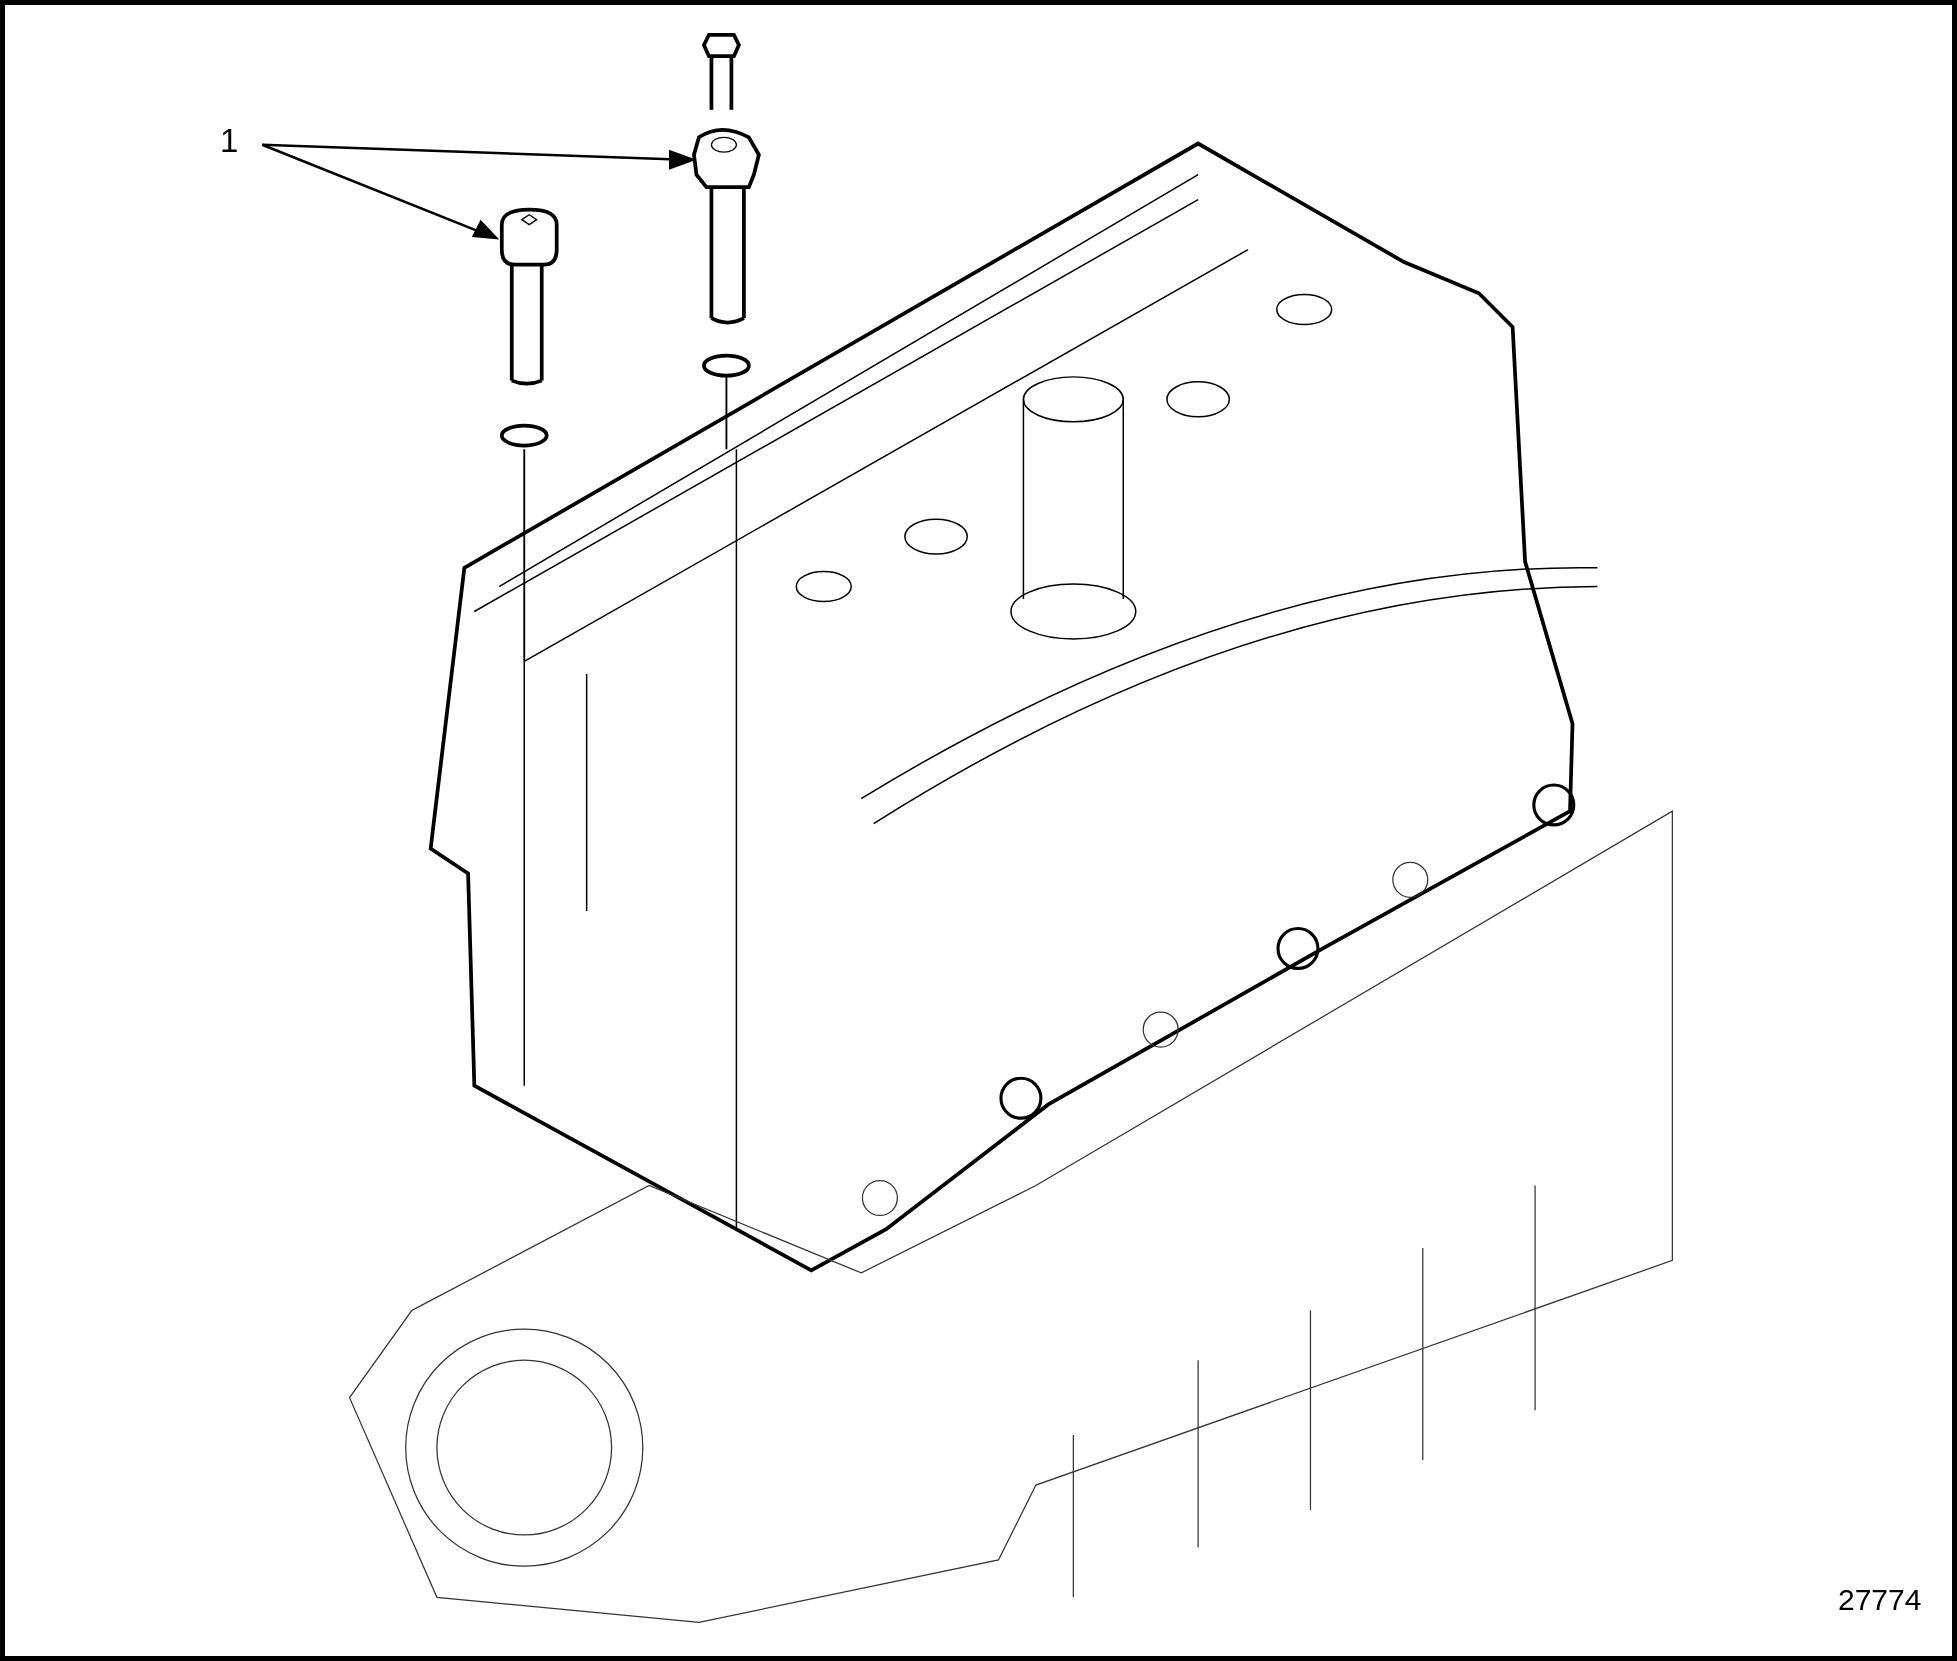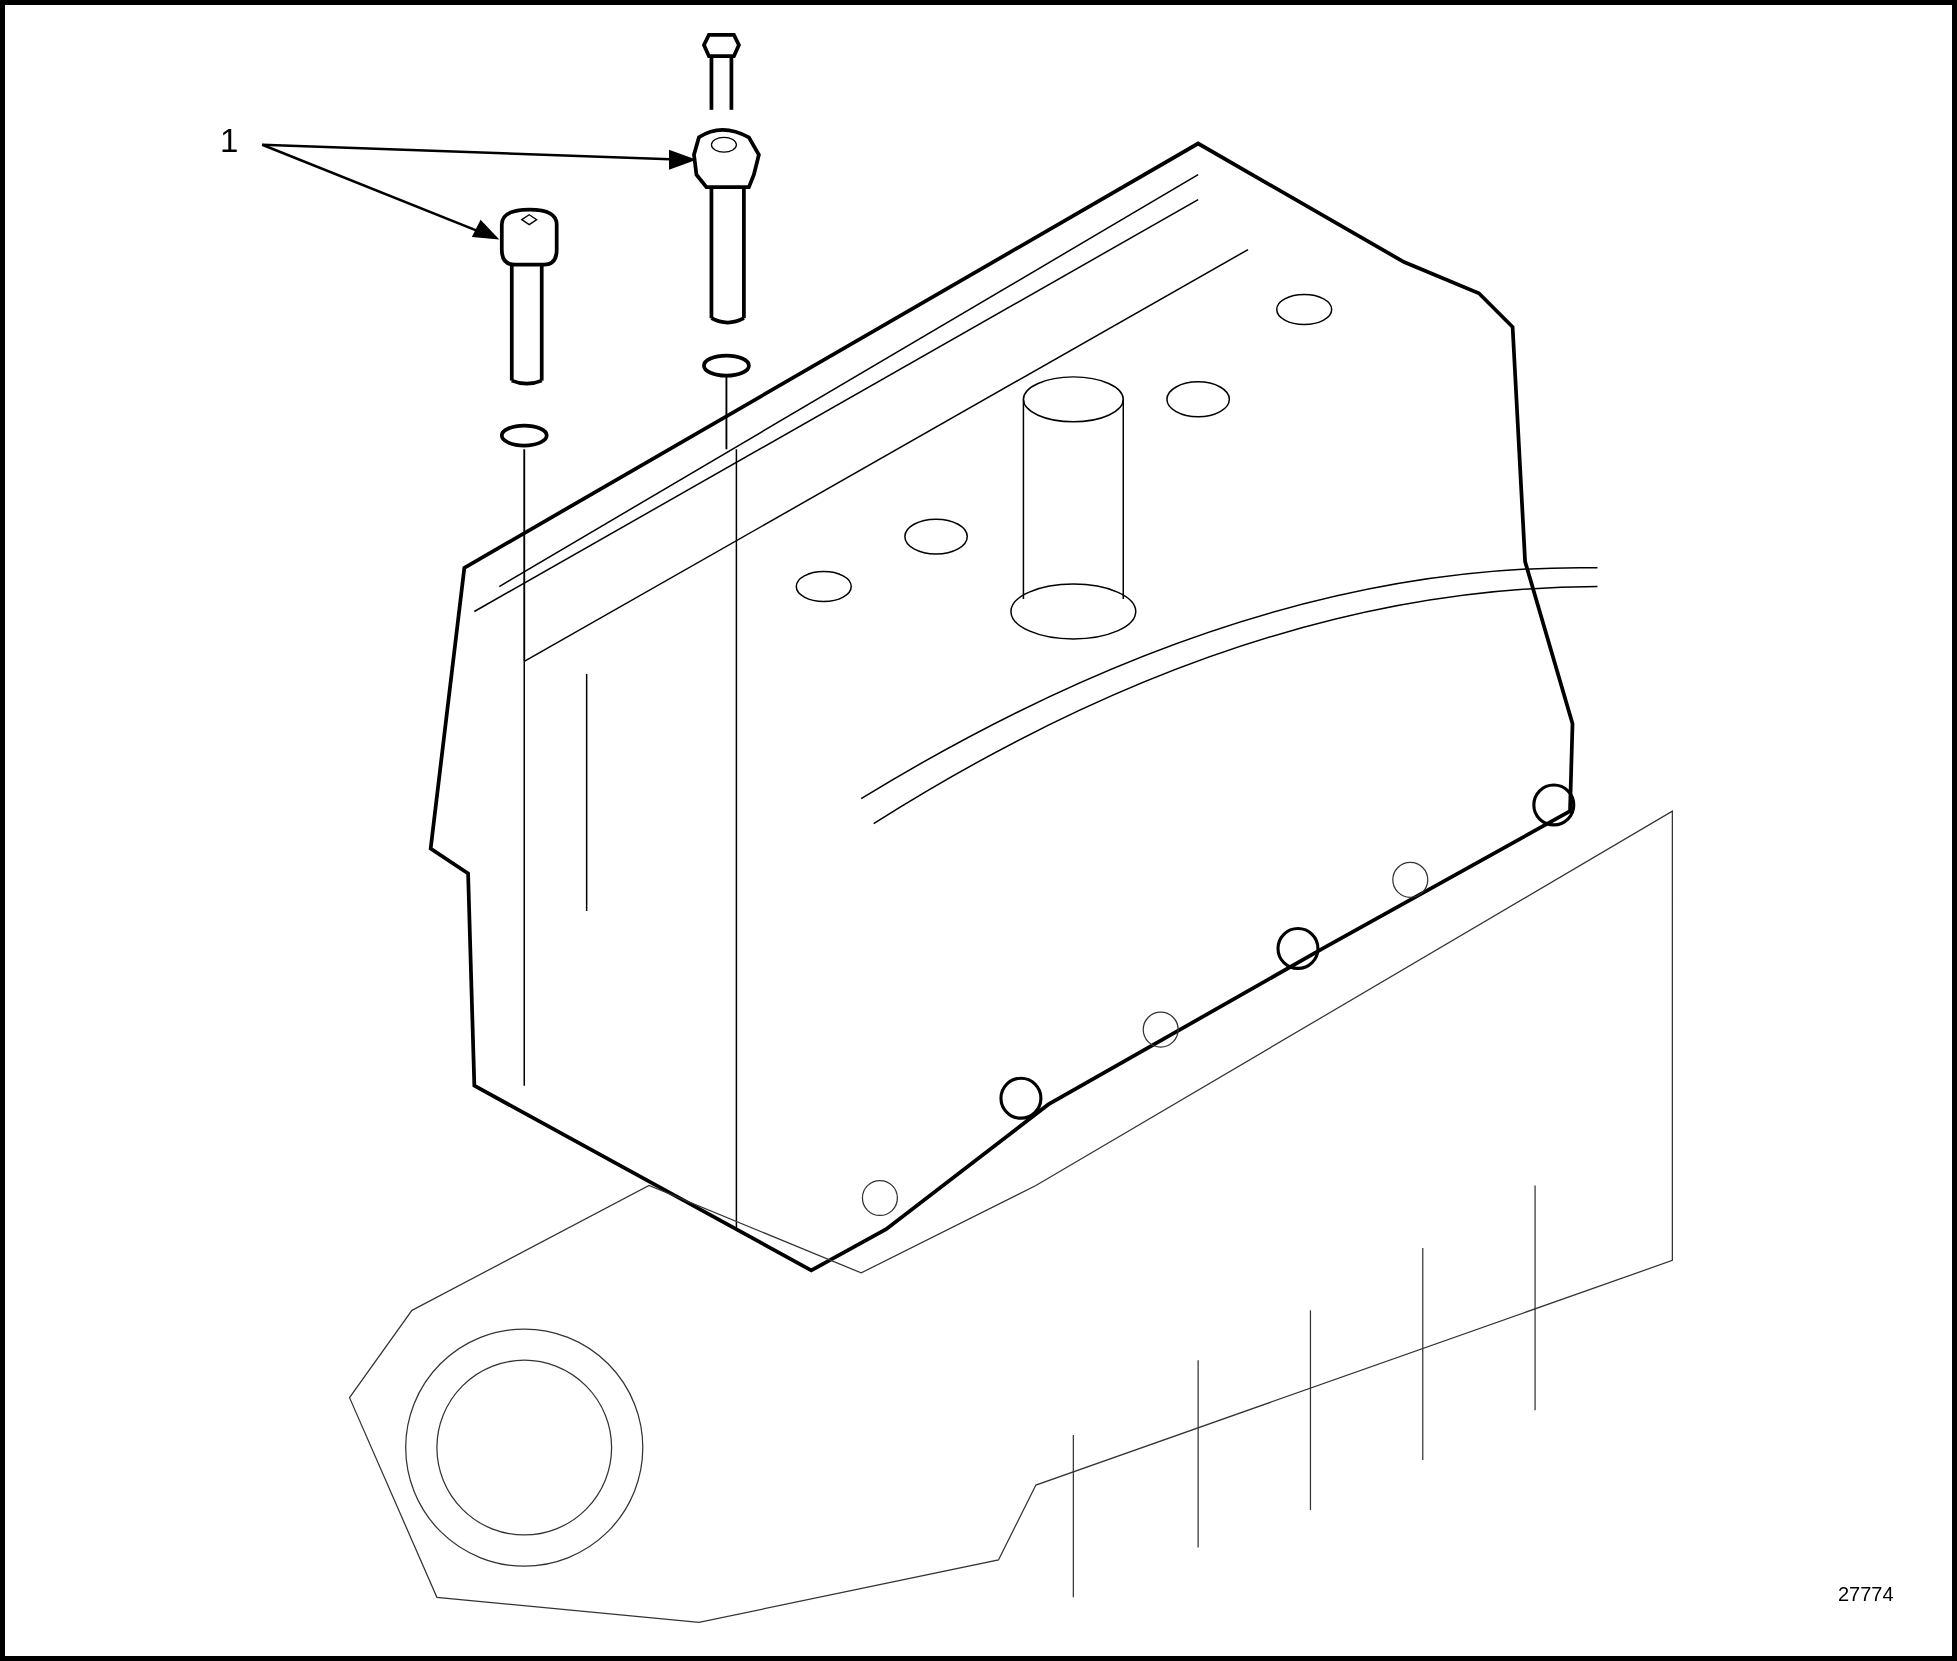--- a/index.html
+++ b/index.html
@@ -1,20 +1,20 @@
 <!DOCTYPE html>
 <html><head>
 <meta charset="utf-8">
 <style>
   html, body { margin:0; padding:0; background:#fff; }
   body { width:1957px; height:1661px; position:relative; overflow:hidden; font-family:"Liberation Sans", sans-serif; }
   .frame { position:absolute; left:0; top:0; width:1957px; height:1661px; box-sizing:border-box; border:5px solid #000; }
   svg { position:absolute; left:0; top:0; }
   .callout { position:absolute; font-size:33px; color:#000; }
-  .fig-num { position:absolute; font-size:20px; color:#000; }
+  .fig-num { position:absolute; font-size:30px; color:#000; }
 </style>
 </head>
 <body>
 
 <div class="frame"></div>
 
 <svg width="1957" height="1661" viewBox="0 0 1568 1331" fill="none" stroke="#000">
 
   <g stroke-width="2">
     <line x1="210" y1="116" x2="395" y2="190"></line>

